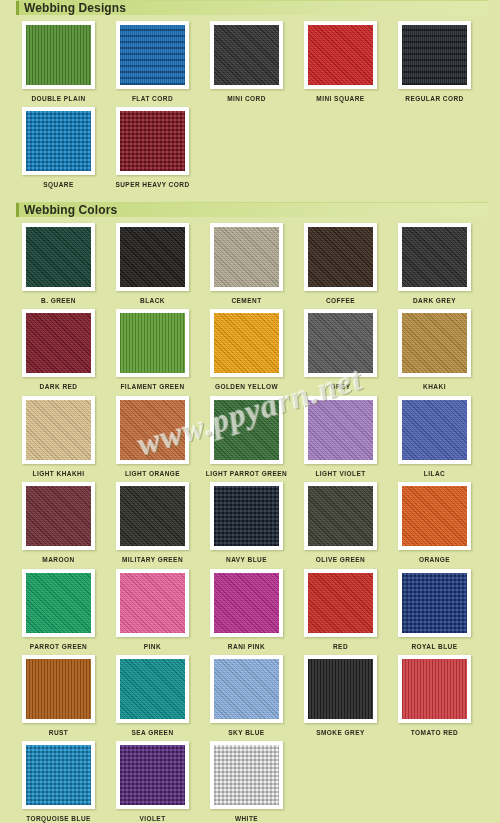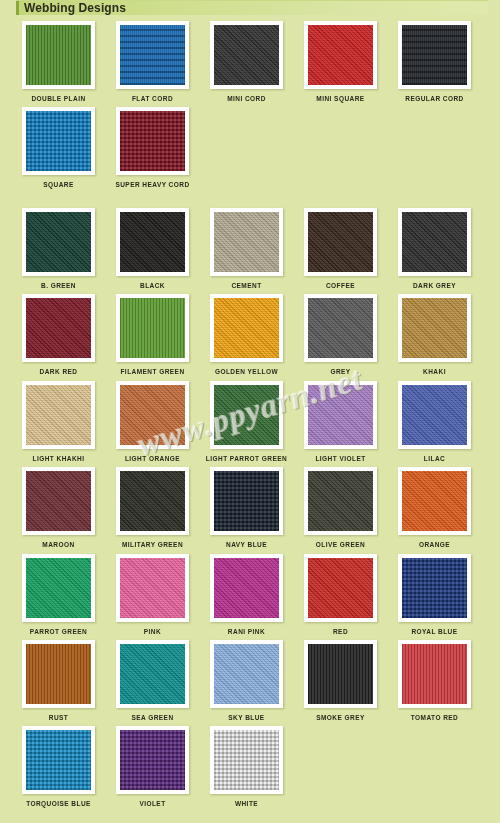--- a/index.html
+++ b/index.html
@@ -171,20 +171,24 @@
       <div class="cell">
         <div class="swatch-frame">
           <div class="swatch tw-square" style="background-color: rgb(139, 22, 38);"></div>
         </div>
         <div class="caption">SUPER HEAVY CORD</div>
       </div>
     </div>
 
   <div class="spacer-sm"></div>
 
+  <div class="section-header">
+    <span class="accent"></span>
+    <span class="title">Webbing Colors</span>
+  </div>
   <div class="grid" id="grid-colors">
       <div class="cell">
         <div class="swatch-frame">
           <div class="swatch tw-diag" style="background-color: rgb(18, 61, 48);"></div>
         </div>
         <div class="caption">B. GREEN</div>
       </div>
       <div class="cell">
         <div class="swatch-frame">
           <div class="swatch tw-diag" style="background-color: rgb(28, 26, 23);"></div>

